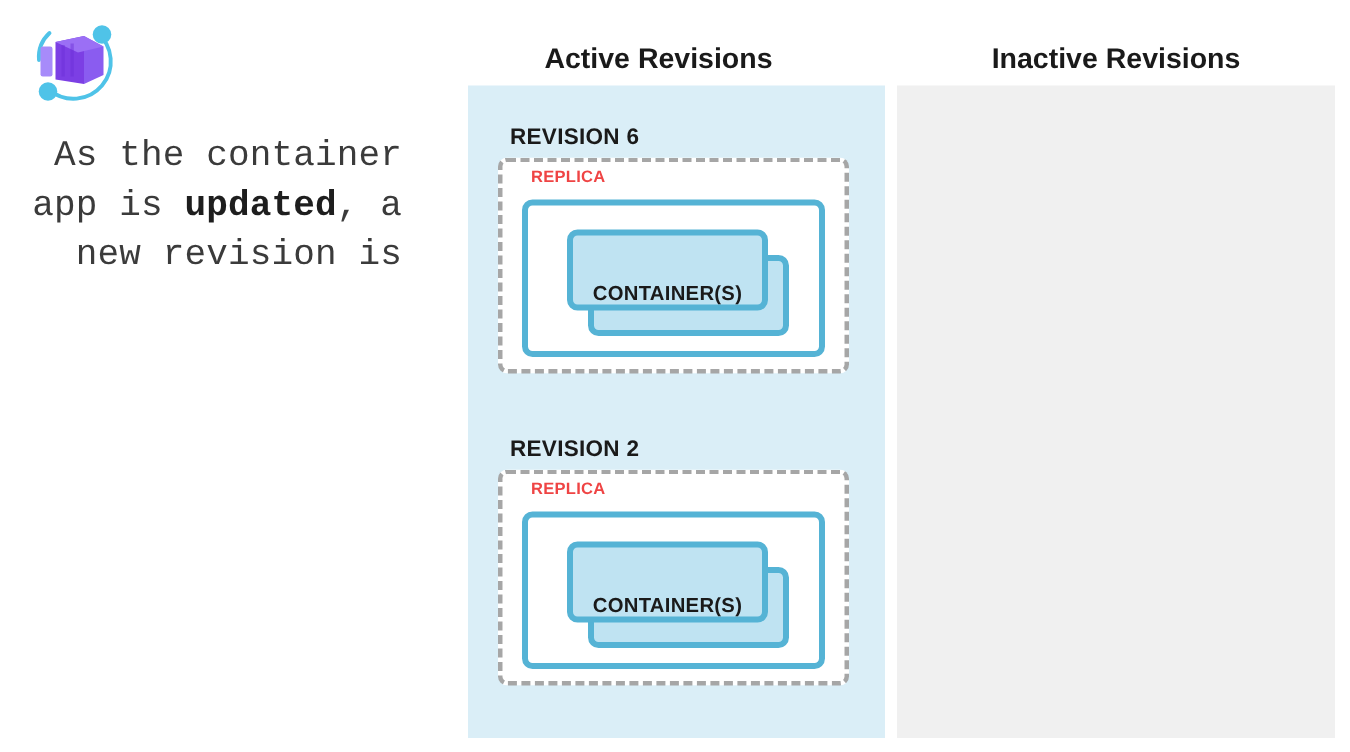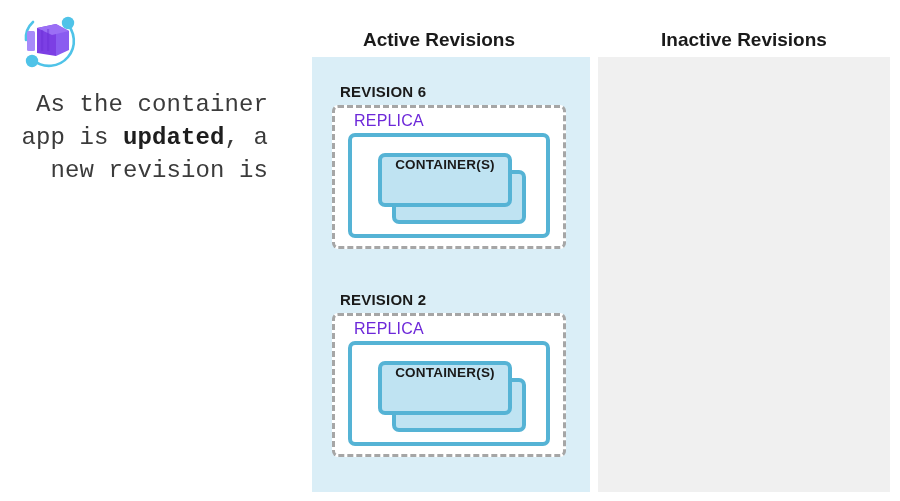--- a/index.html
+++ b/index.html
@@ -104,23 +104,23 @@
     border: 3px dashed #a6a6a6;
     border-radius: 6px;
     background: #ffffff;
     box-sizing: border-box;
   }
 
   .replica-label {
     position: absolute;
     left: 19px;
     top: 4px;
-    font-size: 16px;
-    font-weight: 400;
-    color: #6d28d9;
+    font-size: 11px;
+    font-weight: 700;
+    color: #ef4444;
     letter-spacing: 0.2px;
   }
 
   .replica-inner {
     position: absolute;
     left: 13px;
     top: 25px;
     width: 202px;
     height: 105px;
     border: 4px solid #55b3d5;
@@ -139,21 +139,21 @@
     box-sizing: border-box;
   }
   .container-back {
     left: 40px;
     top: 33px;
   }
   .container-front {
     left: 26px;
     top: 16px;
     display: flex;
-    align-items: flex-start;
+    align-items: flex-end;
     justify-content: center;
   }
   .container-label {
     font-size: 13.5px;
     font-weight: 700;
     color: #1a1a1a;
     letter-spacing: 0.2px;
   }
 </style>
 </head>

